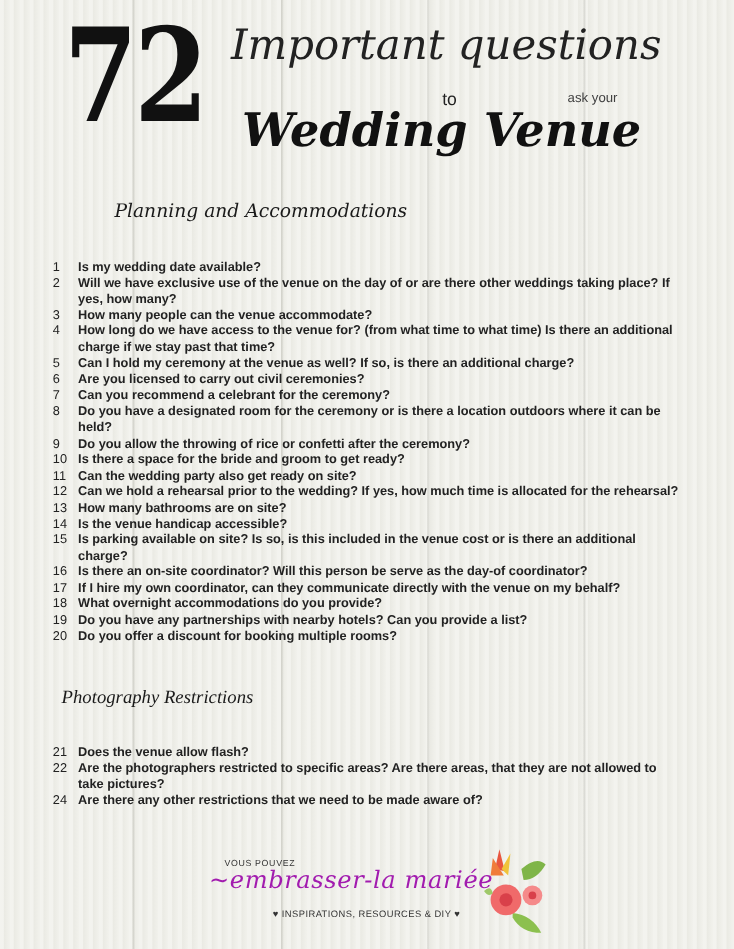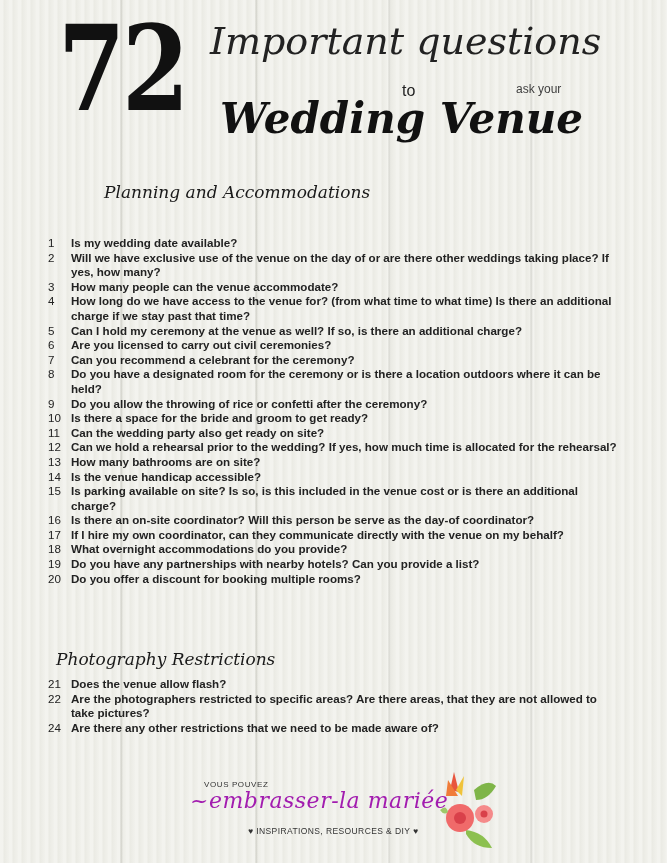--- a/index.html
+++ b/index.html
@@ -140,21 +140,21 @@
     <li class="qitem">
       <span class="qnum">19</span>
       <span class="qtext">Do you have any partnerships with nearby hotels? Can you provide a list?</span>
     </li>
     <li class="qitem">
       <span class="qnum">20</span>
       <span class="qtext">Do you offer a discount for booking multiple rooms?</span>
     </li>
   </ul>
 
-<div class="section-heading" style="top:649px;">Photography Restrictions</div>
+<div class="section-heading" style="top:624px;font-family:Liberation Serif, serif;">Photography Restrictions</div>
 <ul class="qlist" id="list1" style="top:677px;">
     <li class="qitem">
       <span class="qnum">21</span>
       <span class="qtext">Does the venue allow flash?</span>
     </li>
     <li class="qitem">
       <span class="qnum">22</span>
       <span class="qtext">Are the photographers restricted to specific areas? Are there areas, that they are not allowed to take pictures?</span>
     </li>
     <li class="qitem">

